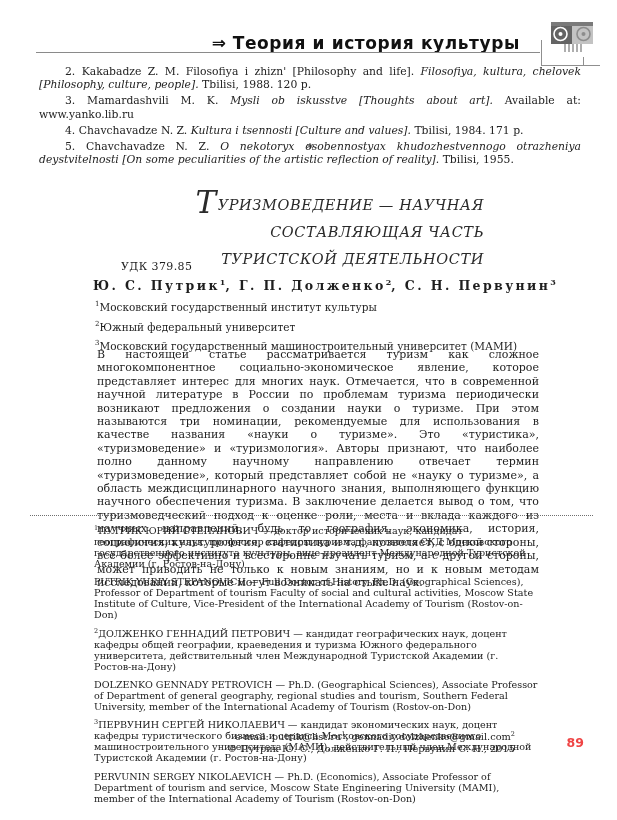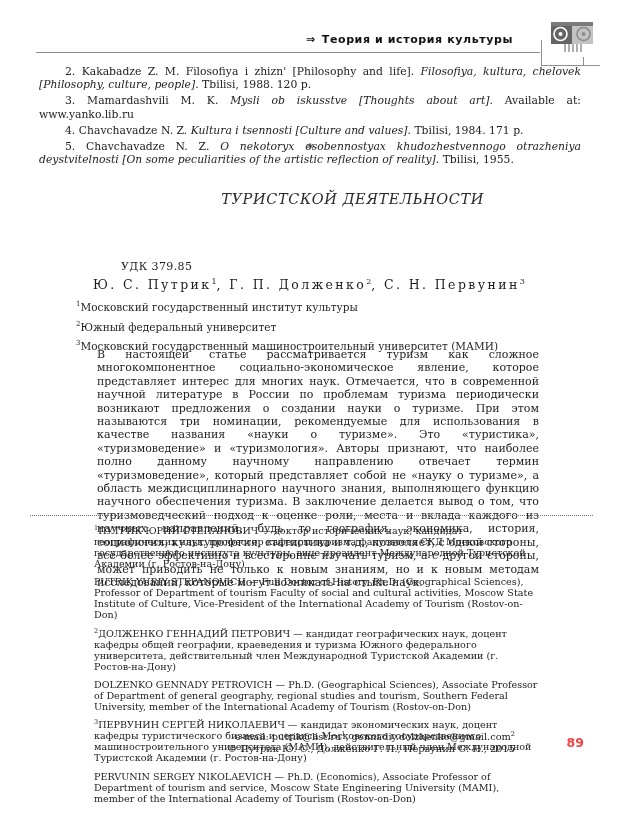--- a/index.html
+++ b/index.html
@@ -5,22 +5,22 @@
   html,body{margin:0;padding:0;}
   body{
     width:617px;height:820px;background:#ffffff;color:#1e1e1e;
     font-family:"DejaVu Serif", serif;
     position:relative;overflow:hidden;
   }
   .page{position:relative;width:617px;height:820px;}
 
   
   .header-label{
-    position:absolute;top:33px;right:104px;
-    font-family:"DejaVu Sans", sans-serif;font-weight:bold;font-size:11px;
+    position:absolute;top:33px;right:97px;
+    font-family:"DejaVu Sans", sans-serif;font-weight:bold;font-size:17px;
     letter-spacing:0.6px;color:#111;white-space:nowrap;
   }
   .header-label .arrow{margin-right:6px;font-weight:bold;}
   .header-rule{position:absolute;left:36px;top:52px;width:504px;border-top:1.2px solid #8a8a8a;}
   .logo-bracket{position:absolute;left:541px;top:40px;width:58px;height:25px;
     border-left:1px solid #8f8f8f;border-bottom:1px solid #8f8f8f;}
   .logo-tick{position:absolute;left:583px;top:57px;height:8px;border-left:1px solid #8f8f8f;}
   .logo{position:absolute;left:550px;top:21px;width:44px;height:31px;}
 
   
@@ -31,24 +31,24 @@
   .star-sep{position:absolute;left:36px;top:141px;width:548px;text-align:center;
     font-size:13px;color:#333;}
 
   
   .title-block{position:absolute;left:112px;top:186px;width:372px;text-align:right;
     font-style:italic;font-size:14.5px;letter-spacing:0.6px;color:#2a2a2a;line-height:27px;}
   .title-initial{font-size:31px;font-style:italic;position:relative;top:3px;margin-right:1px;}
 
   
   .udk{position:absolute;left:93px;top:260px;font-size:11px;letter-spacing:0.4px;margin-left:28px;}
-  .authors{position:absolute;left:93px;top:277px;font-weight:normal;font-size:12.5px;
+  .authors{position:absolute;left:93px;top:277px;font-weight:bold;font-size:12.5px;
     letter-spacing:2.4px;white-space:nowrap;}
   .authors sup{font-size:8px;letter-spacing:0;}
-  .affils{position:absolute;left:76px;top:298px;font-size:10.5px;line-height:12px;}
+  .affils{position:absolute;left:95px;top:298px;font-size:10.5px;line-height:12px;}
   .affils .affil{margin:0 0 5px 0;}
   .affils sup{font-size:7px;}
 
   
   .abstract{position:absolute;left:93px;top:344px;width:450px;
     font-size:11px;line-height:13.4px;text-align:justify;color:#222;}
   .abstract p{margin:4px;}
   .keywords-label{font-style:italic;}
 
   
@@ -94,20 +94,21 @@
 
   <div class="refs">
     <p><span>2. Kakabadze Z. M.  Filosofiya i zhizn' [Philosophy and life]. </span><i>Filosofiya, kultura, chelovek [Philosophy, culture, people].</i><span> Tbilisi, 1988. 120 p.</span></p>
     <p><span>3. Mamardashvili M. K.  </span><i>Mysli ob iskusstve [Thoughts about art].</i><span> Available at: www.yanko.lib.ru</span></p>
     <p><span>4. Chavchavadze N. Z.  </span><i>Kultura i tsennosti [Culture and values].</i><span> Tbilisi, 1984. 171 p.</span></p>
     <p><span>5. Chavchavadze N. Z.  </span><i>O nekotoryx osobennostyax khudozhestvennogo otrazheniya deystvitelnosti [On some peculiarities of the artistic reflection of reality].</i><span> Tbilisi, 1955.</span></p>
   </div>
   <div class="star-sep">*</div>
 
   <div class="title-block">
+    <div><span class="title-initial">Т</span><span>УРИЗМОВЕДЕНИЕ — НАУЧНАЯ СОСТАВЛЯЮЩАЯ ЧАСТЬ</span></div>
     <div>ТУРИСТСКОЙ ДЕЯТЕЛЬНОСТИ</div>
   </div>
 
   <div class="udk">УДК 379.85</div>
 
   <div class="authors">
     <span>Ю. С. Путрик</span><sup>1</sup><span>, Г. П. Долженко</span><sup>2</sup><span>, С. Н. Первунин</span><sup>3</sup>
   </div>
 
   <div class="affils">

